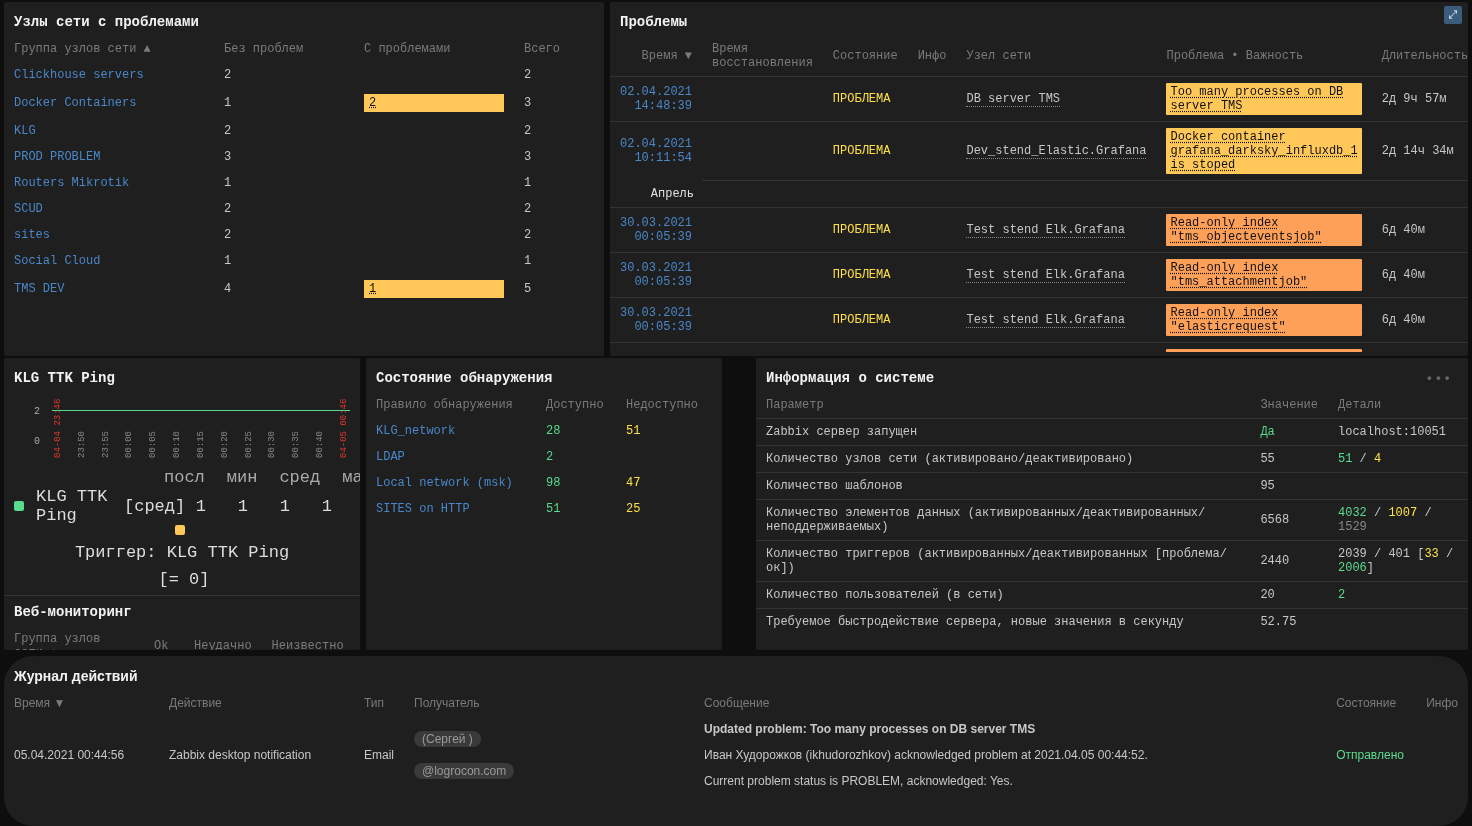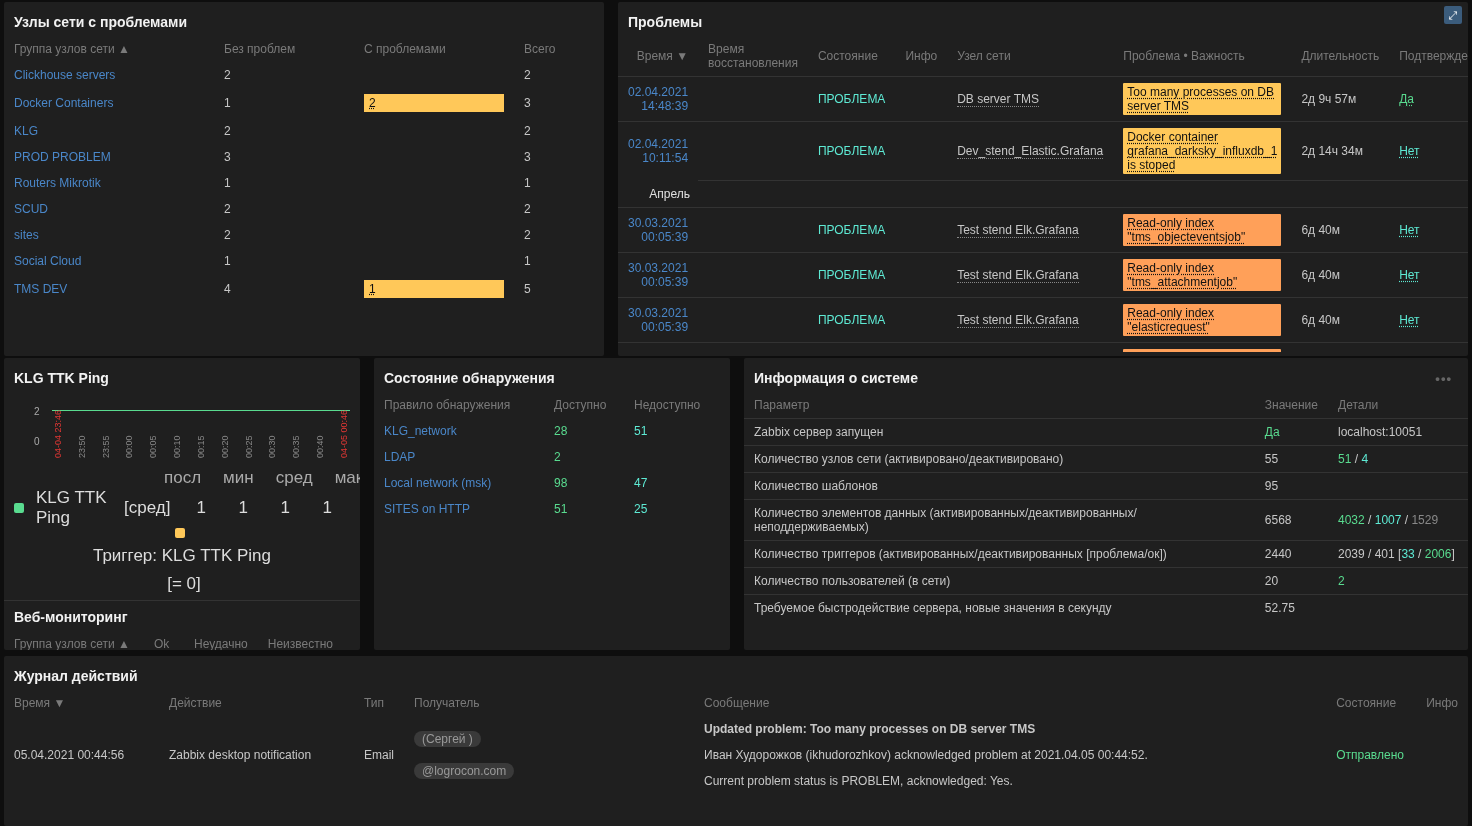--- a/index.html
+++ b/index.html
@@ -1,41 +1,41 @@
 <!DOCTYPE html>
 <html><head>
 <meta charset="utf-8">
 <style>
 * { margin:0; padding:0; box-sizing:border-box; }
 body { background:#0e0e0e; color:#c7c7c7; font-family:Arial,sans-serif; font-size:12px; width:1472px; height:826px; overflow:hidden; }
-.row { display:flex; gap:14px; }
+.row { display:flex; gap:6px;font-family:Liberation Mono, monospace; }
 .panel { background:#1f1f1f; border-radius:2px; padding:4px 0; overflow:hidden; display:flex; flex-direction:column; }
 .panel-title { color:#f2f2f2; font-weight:bold; font-size:14px; padding:8px 10px 6px; display:flex; justify-content:space-between; align-items:center; }
 table { width:100%; border-collapse:collapse; }
 th,td { text-align:left; padding:6px 10px; font-weight:normal; font-size:12px; }
 th { color:#7a7a7a; }
 .link { color:#4a87c9; cursor:pointer; }
-.red { color:#5eead4; }
+.red { color:#fde047; }
 .green { color:#59db8f; }
 .grey { color:#888; }
 .bar { height:18px; display:flex; align-items:center; padding:0 5px; color:#111; font-size:12px; text-decoration:underline dotted; }
 .bar.y { background:#ffc859; }
 .bar.o { background:#ffa059; }
 .sev-y { background:#ffc859; color:#111; padding:2px 4px; border-radius:1px; display:inline-block; font-size:12px; text-decoration:underline dotted; text-underline-offset:2px; }
 .sev-o { background:#ffa059; color:#111; padding:2px 4px; border-radius:1px; display:inline-block; font-size:12px; text-decoration:underline dotted; text-underline-offset:2px; }
 .fs-icn { position:absolute; top:4px; right:6px; background:#3b5c7c; color:#fff; width:18px; height:18px; display:flex; align-items:center; justify-content:center; font-size:11px; border-radius:2px; cursor:pointer; }
 .dots { color:#666; cursor:pointer; padding:0 6px; font-size:13px; letter-spacing:1px; }
 .month { text-align:right; padding-right:8px; color:#e0e0e0; }
 #p-hosts { width:600px; height:354px; } 
 #p-problems { flex:1; height:354px; position:relative; }
 #p-ping { width:356px; height:292px; }
 #p-detect { width:356px; height:292px; }
-#p-info { flex:1; height:292px; position:relative; }
+#p-info { flex:1; height:292px; position:relative;margin-left:28px; }
 #p-web { height:100px; }
-#p-log { height:170px; margin-top:6px; }
+#p-log { height:170px; margin-top:6px;border-radius:29px; }
 .divider { border-top:1px solid #333; }
 .chart-box { padding:0 10px 5px 48px; position:relative; height:70px; }
 .chart-line { position:absolute; left:48px; right:10px; top:18px; height:1px; background:#59db8f; }
 .chart-ax { position:absolute; left:30px; top:14px; color:#aaa; font-size:10px; }
 .chart-ax2 { position:absolute; left:30px; top:44px; color:#aaa; font-size:10px; }
 .chart-ticks { display:flex; justify-content:space-between; padding-top:55px; font-size:9px; color:#888; }
 .chart-ticks span { transform:rotate(-90deg); transform-origin:center; white-space:nowrap; width:12px; }
 .chart-ticks span.red { color:#e33734; }
 .legend { padding:6px 10px; font-size:17px; }
 .legend-row { display:flex; gap:22px; color:#aaa; }

